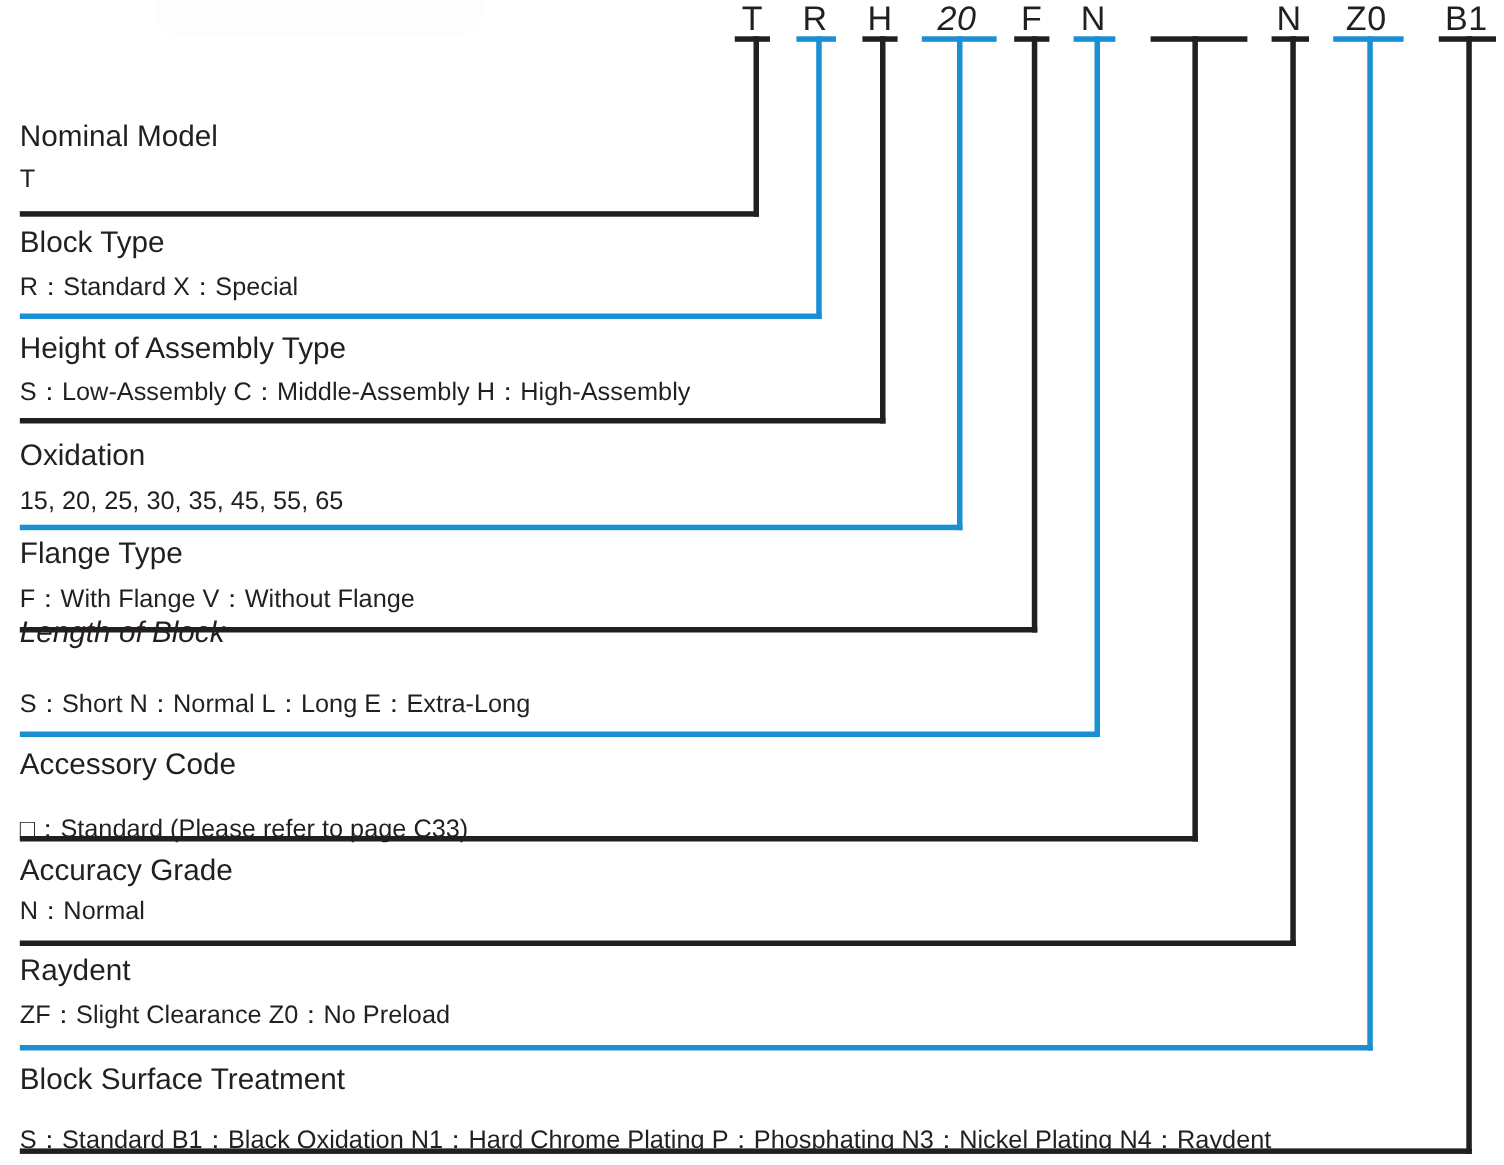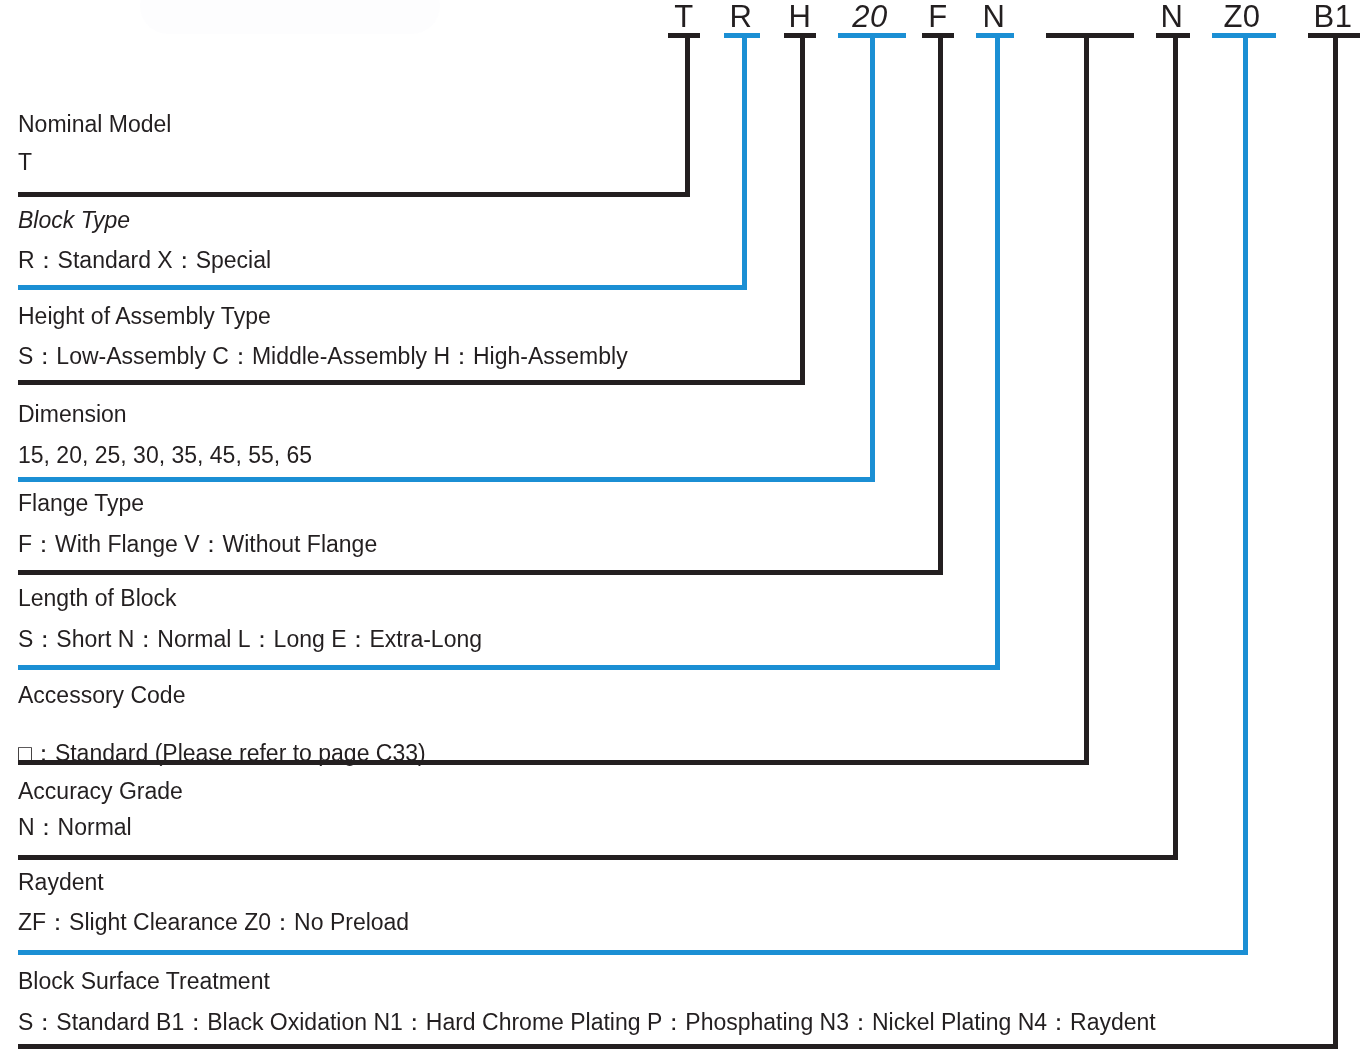--- a/index.html
+++ b/index.html
@@ -79,21 +79,21 @@
   }
   .rule.black { background: #231f20; }
   .rule.blue  { background: #1b8fd4; }
 
   
   .section {
     position: absolute;
     left: 18px;
   }
   .sec-title {
-    font-size: 23px;
+    font-size: 27px;
     line-height: 31px;
     color: #231f20;
     white-space: nowrap;
     font-weight: 400;
   }
   .sec-desc {
     font-size: 23px;
     line-height: 27px;
     color: #231f20;
     white-space: nowrap;
@@ -141,42 +141,42 @@
       <div class="cap blue" style="left: 1212px; width: 64px; top: 33px;"></div>
       <div class="vline blue" style="left: 1243px; top: 33px; height: 922px;"></div>
       <div class="cap black" style="left: 1308px; width: 52px; top: 33px;"></div>
       <div class="vline black" style="left: 1333px; top: 33px; height: 1016px;"></div>
     </div>
 
   <div id="sections-layer">
       <div class="section sec-title" style="top: 109px;">Nominal Model</div>
       <div class="section sec-desc" style="top: 149px; margin-top: 0px;">T</div>
       <div class="rule black" style="top: 192px; width: 672px;"></div>
-      <div class="section sec-title" style="top: 205px; font-style: italic;">Block Type</div>
+      <div class="section sec-title" style="top: 205px;">Block Type</div>
       <div class="section sec-desc" style="top: 247px; margin-top: 0px;">R：Standard  X：Special</div>
       <div class="rule blue" style="top: 285px; width: 729px;"></div>
       <div class="section sec-title" style="top: 301px;">Height of Assembly Type</div>
       <div class="section sec-desc" style="top: 343px; margin-top: 0px;">S：Low-Assembly  C：Middle-Assembly  H：High-Assembly</div>
       <div class="rule black" style="top: 380px; width: 787px;"></div>
-      <div class="section sec-title" style="top: 399px;">Dimension</div>
+      <div class="section sec-title" style="top: 399px;">Oxidation</div>
       <div class="section sec-desc" style="top: 442px; margin-top: 0px;">15, 20, 25, 30, 35, 45, 55, 65</div>
       <div class="rule blue" style="top: 477px; width: 857px;"></div>
       <div class="section sec-title" style="top: 488px;">Flange Type</div>
       <div class="section sec-desc" style="top: 531px; margin-top: 0px;">F：With Flange  V：Without Flange</div>
       <div class="rule black" style="top: 570px; width: 925px;"></div>
-      <div class="section sec-title" style="top: 583px;">Length of Block</div>
+      <div class="section sec-title" style="top: 560px; font-style: italic;">Length of Block</div>
       <div class="section sec-desc" style="top: 626px; margin-top: 0px;">S：Short  N：Normal  L：Long  E：Extra-Long</div>
       <div class="rule blue" style="top: 665px; width: 982px;"></div>
       <div class="section sec-title" style="top: 680px;">Accessory Code</div>
       <div class="section sec-desc" style="top: 740px; margin-top: 0px;">□：Standard (Please refer to page C33)</div>
       <div class="rule black" style="top: 760px; width: 1071px;"></div>
       <div class="section sec-title" style="top: 776px;">Accuracy Grade</div>
       <div class="section sec-desc" style="top: 814px; margin-top: 0px;">N：Normal</div>
       <div class="rule black" style="top: 855px; width: 1160px;"></div>
       <div class="section sec-title" style="top: 867px;">Raydent</div>
       <div class="section sec-desc" style="top: 909px; margin-top: 0px;">ZF：Slight Clearance  Z0：No Preload</div>
       <div class="rule blue" style="top: 950px; width: 1230px;"></div>
       <div class="section sec-title" style="top: 966px;">Block Surface Treatment</div>
-      <div class="section sec-desc" style="top: 1009px; margin-top: 0px; text-align: center;">S：Standard  B1：Black Oxidation  N1：Hard Chrome Plating  P：Phosphating  N3：Nickel Plating  N4：Raydent</div>
+      <div class="section sec-desc" style="top: 1009px; margin-top: 14px; text-align: center;">S：Standard  B1：Black Oxidation  N1：Hard Chrome Plating  P：Phosphating  N3：Nickel Plating  N4：Raydent</div>
       <div class="rule black" style="top: 1044px; width: 1320px;"></div>
     </div>
 
 </div>
 
 </body></html>

